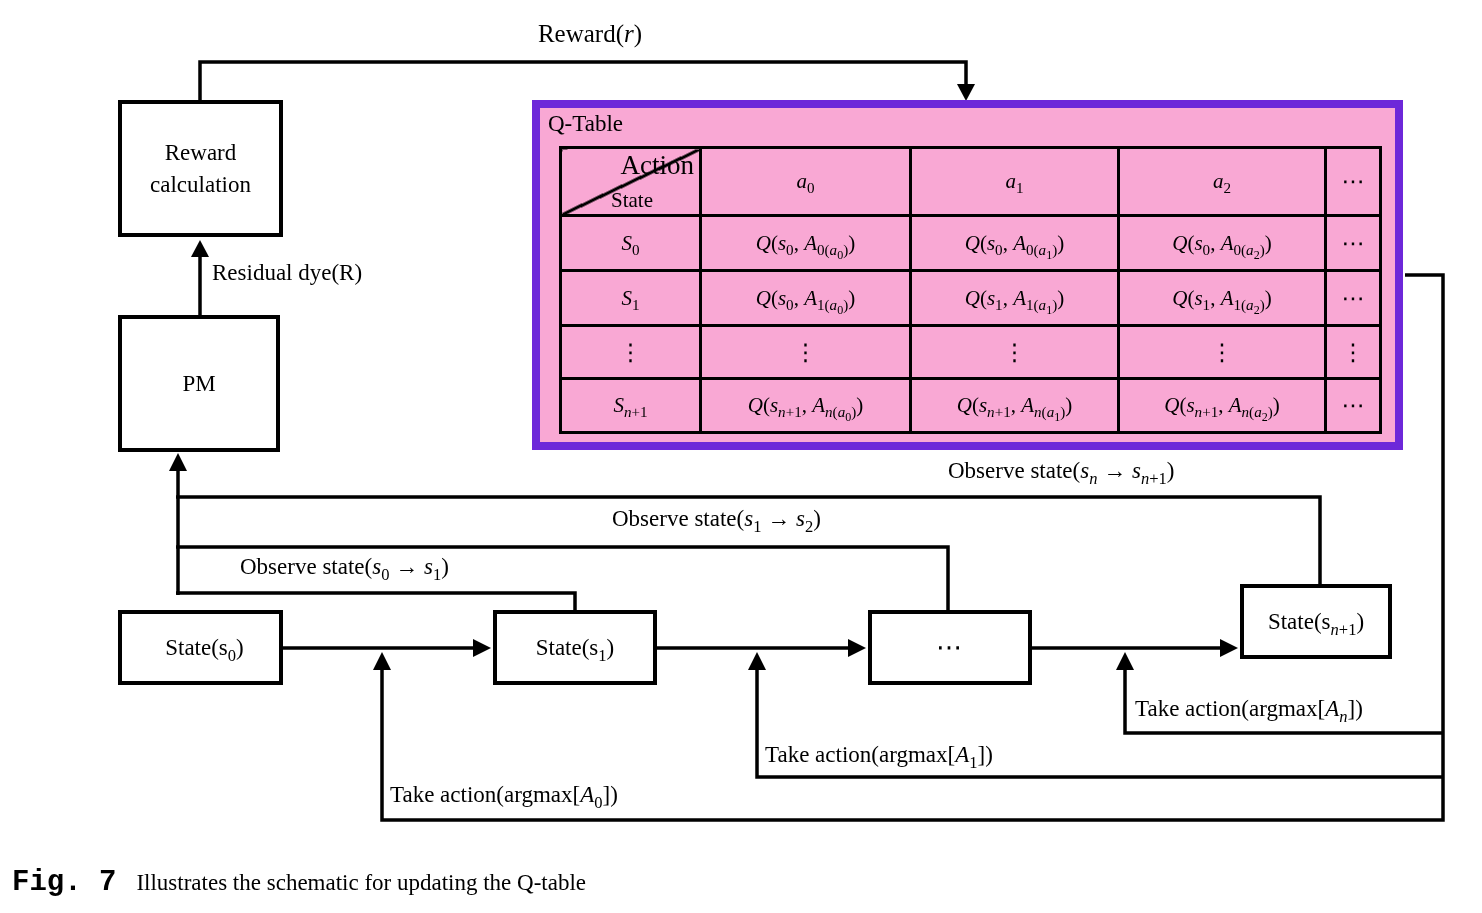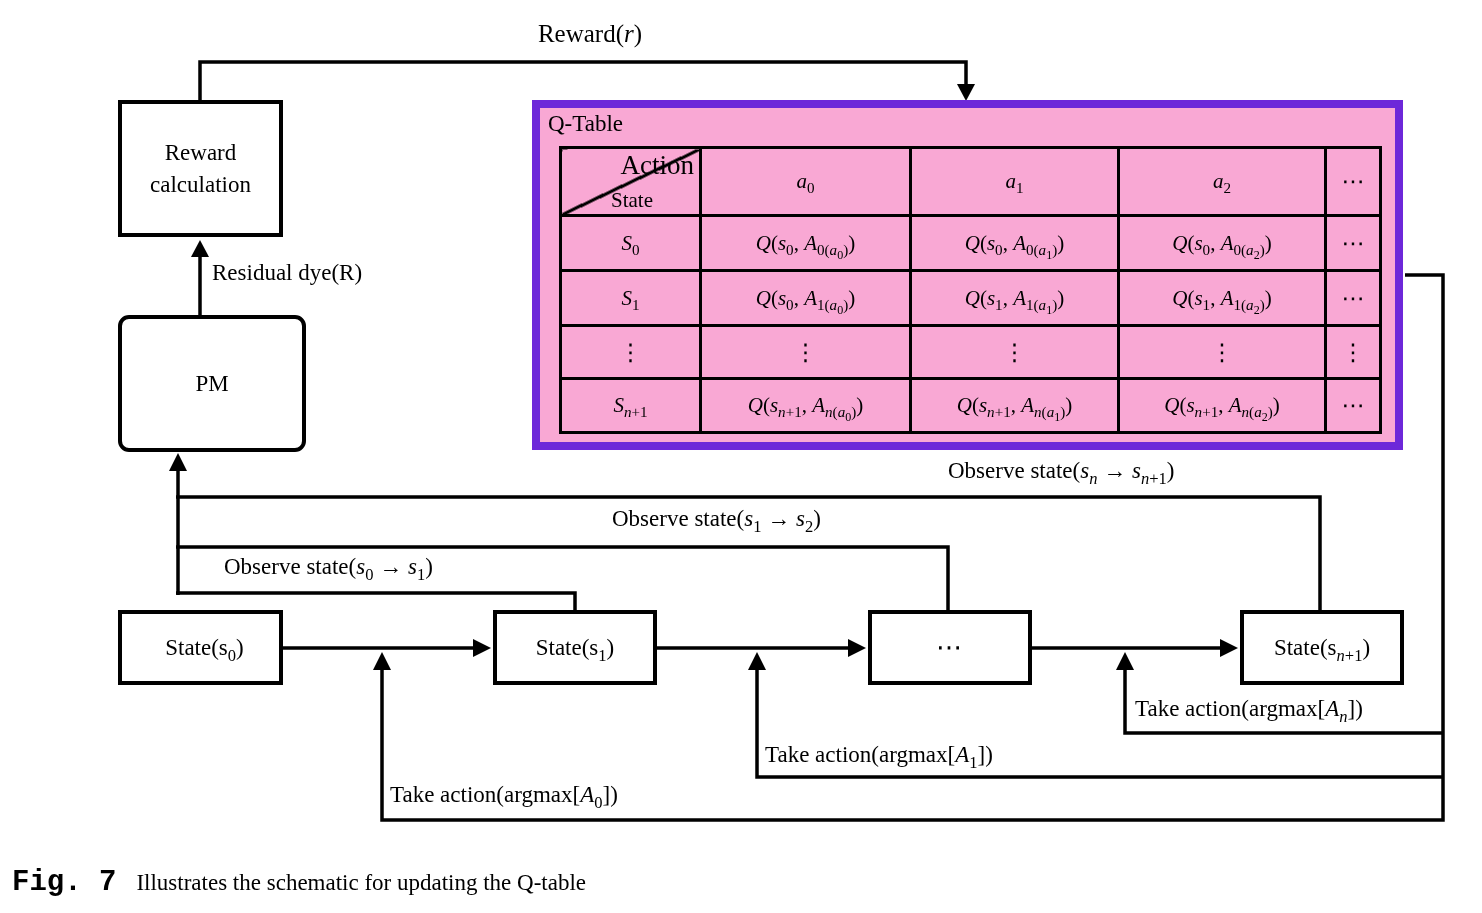--- a/index.html
+++ b/index.html
@@ -108,49 +108,49 @@
   </svg>
 
   <div class="lbl" style="left:470px;top:20px;width:240px;text-align:center;font-size:25px;">Reward(<i>r</i>)</div>
 
   <div class="lbl" style="left:212px;top:260px;">Residual dye(R)</div>
 
   <div class="lbl" style="left:948px;top:458px;">Observe state(<i>s</i><sub><i>n</i></sub> → <i>s</i><sub><i>n</i>+1</sub>)</div>
 
   <div class="lbl" style="left:612px;top:506px;">Observe state(<i>s</i><sub>1</sub> → <i>s</i><sub>2</sub>)</div>
 
-  <div class="lbl" style="left:224px;top:554px;">Observe state(<i>s</i><sub>0</sub> → <i>s</i><sub>1</sub>)</div>
+  <div class="lbl" style="left:240px;top:554px;">Observe state(<i>s</i><sub>0</sub> → <i>s</i><sub>1</sub>)</div>
 
   <div class="lbl" style="left:390px;top:782px;text-align:center;">Take action(argmax[<i>A</i><sub>0</sub>])</div>
 
   <div class="lbl" style="left:765px;top:742px;">Take action(argmax[<i>A</i><sub>1</sub>])</div>
 
   <div class="lbl" style="left:1135px;top:696px;">Take action(argmax[<i>A</i><sub><i>n</i></sub>])</div>
 
   <div class="box" style="left:118px;top:100px;width:165px;height:137px;padding:4px 18px;">
     <span>Reward calculation</span>
   </div>
 
-  <div class="box" style="left:118px;top:315px;width:188px;height:137px;border-radius:11px;">
+  <div class="box" style="left:118px;top:315px;width:162px;height:137px;">
     <span>PM</span>
   </div>
 
   <div class="box" style="left:118px;top:610px;width:165px;height:75px;padding-left:8px;">
     <span>State(s<sub>0</sub>)</span>
   </div>
 
   <div class="box" style="left:493px;top:610px;width:164px;height:75px;">
     <span>State(s<sub>1</sub>)</span>
   </div>
 
   <div class="box ellipsis-big" style="left:868px;top:610px;width:164px;height:75px;">
     <span>⋯</span>
   </div>
 
-  <div class="box" style="left:1240px;top:610px;width:164px;height:75px;">
+  <div class="box" style="left:1240px;top:584px;width:152px;height:75px;">
     <span>State(s<sub><i>n</i>+1</sub>)</span>
   </div>
 
   <div id="qtable-container">
     <div id="qtable-title">Q-Table</div>
     <table class="qt">
       <colgroup>
         <col style="width:140px">
           <col style="width:210px">
           <col style="width:208px">

